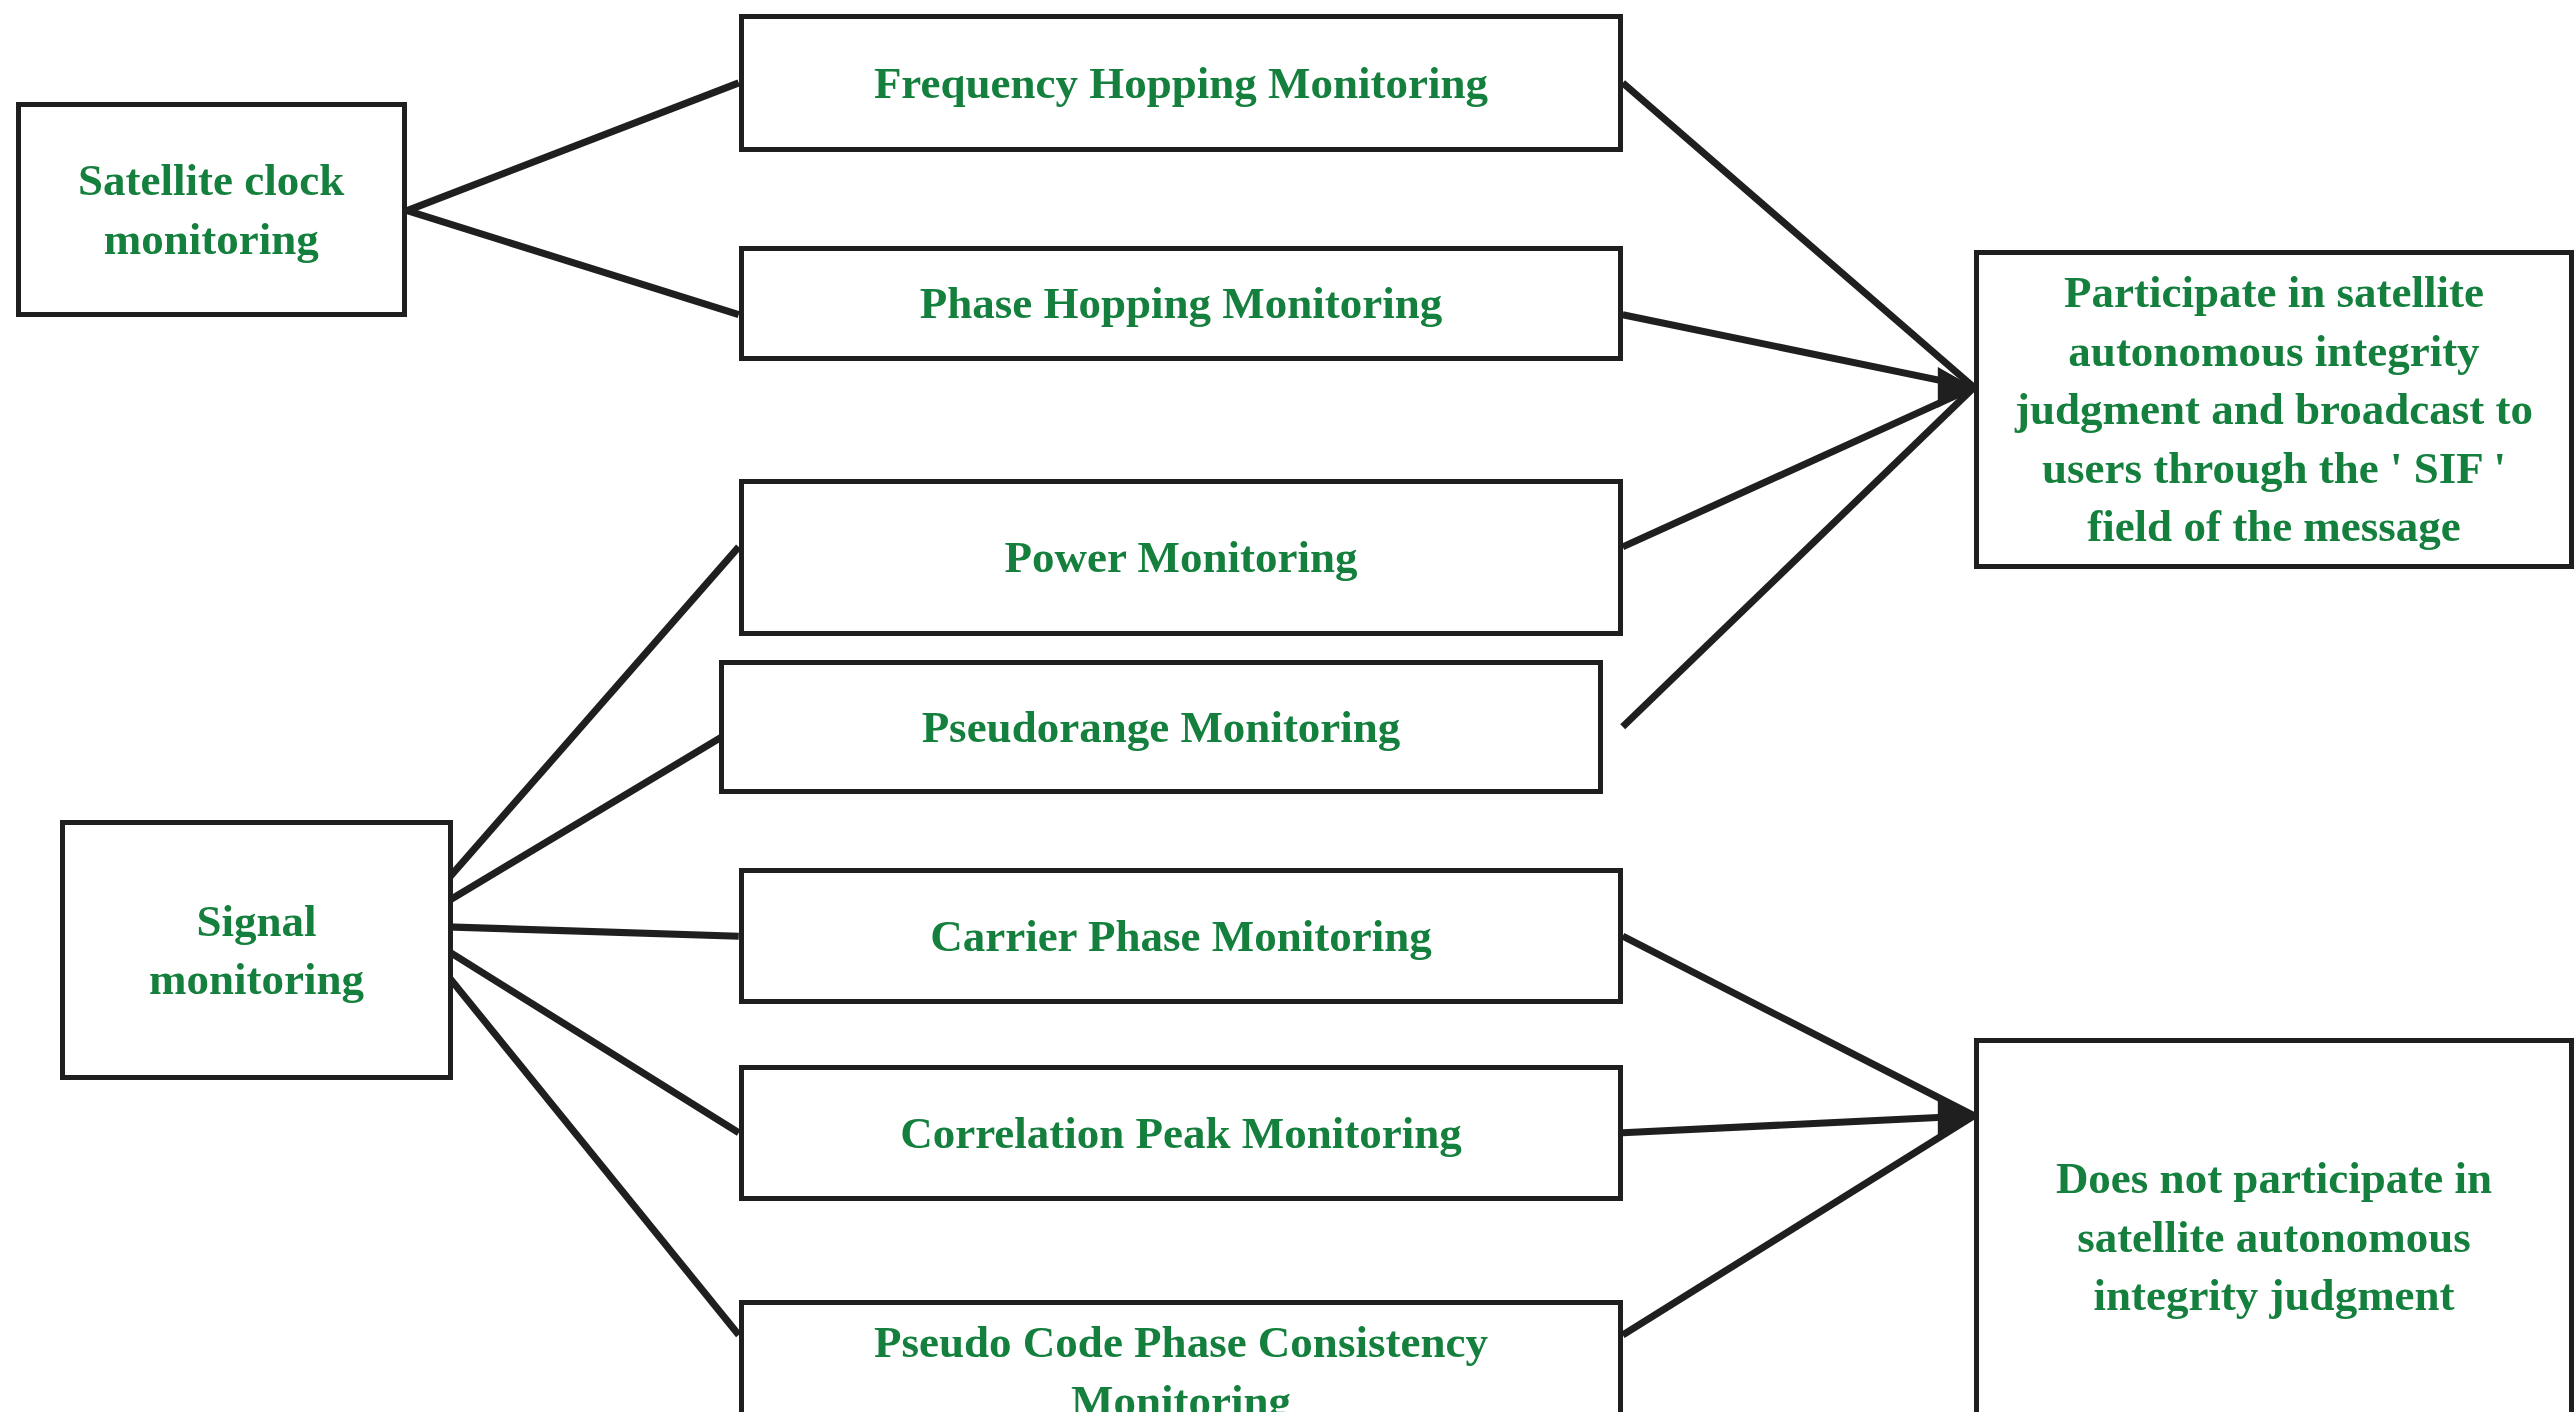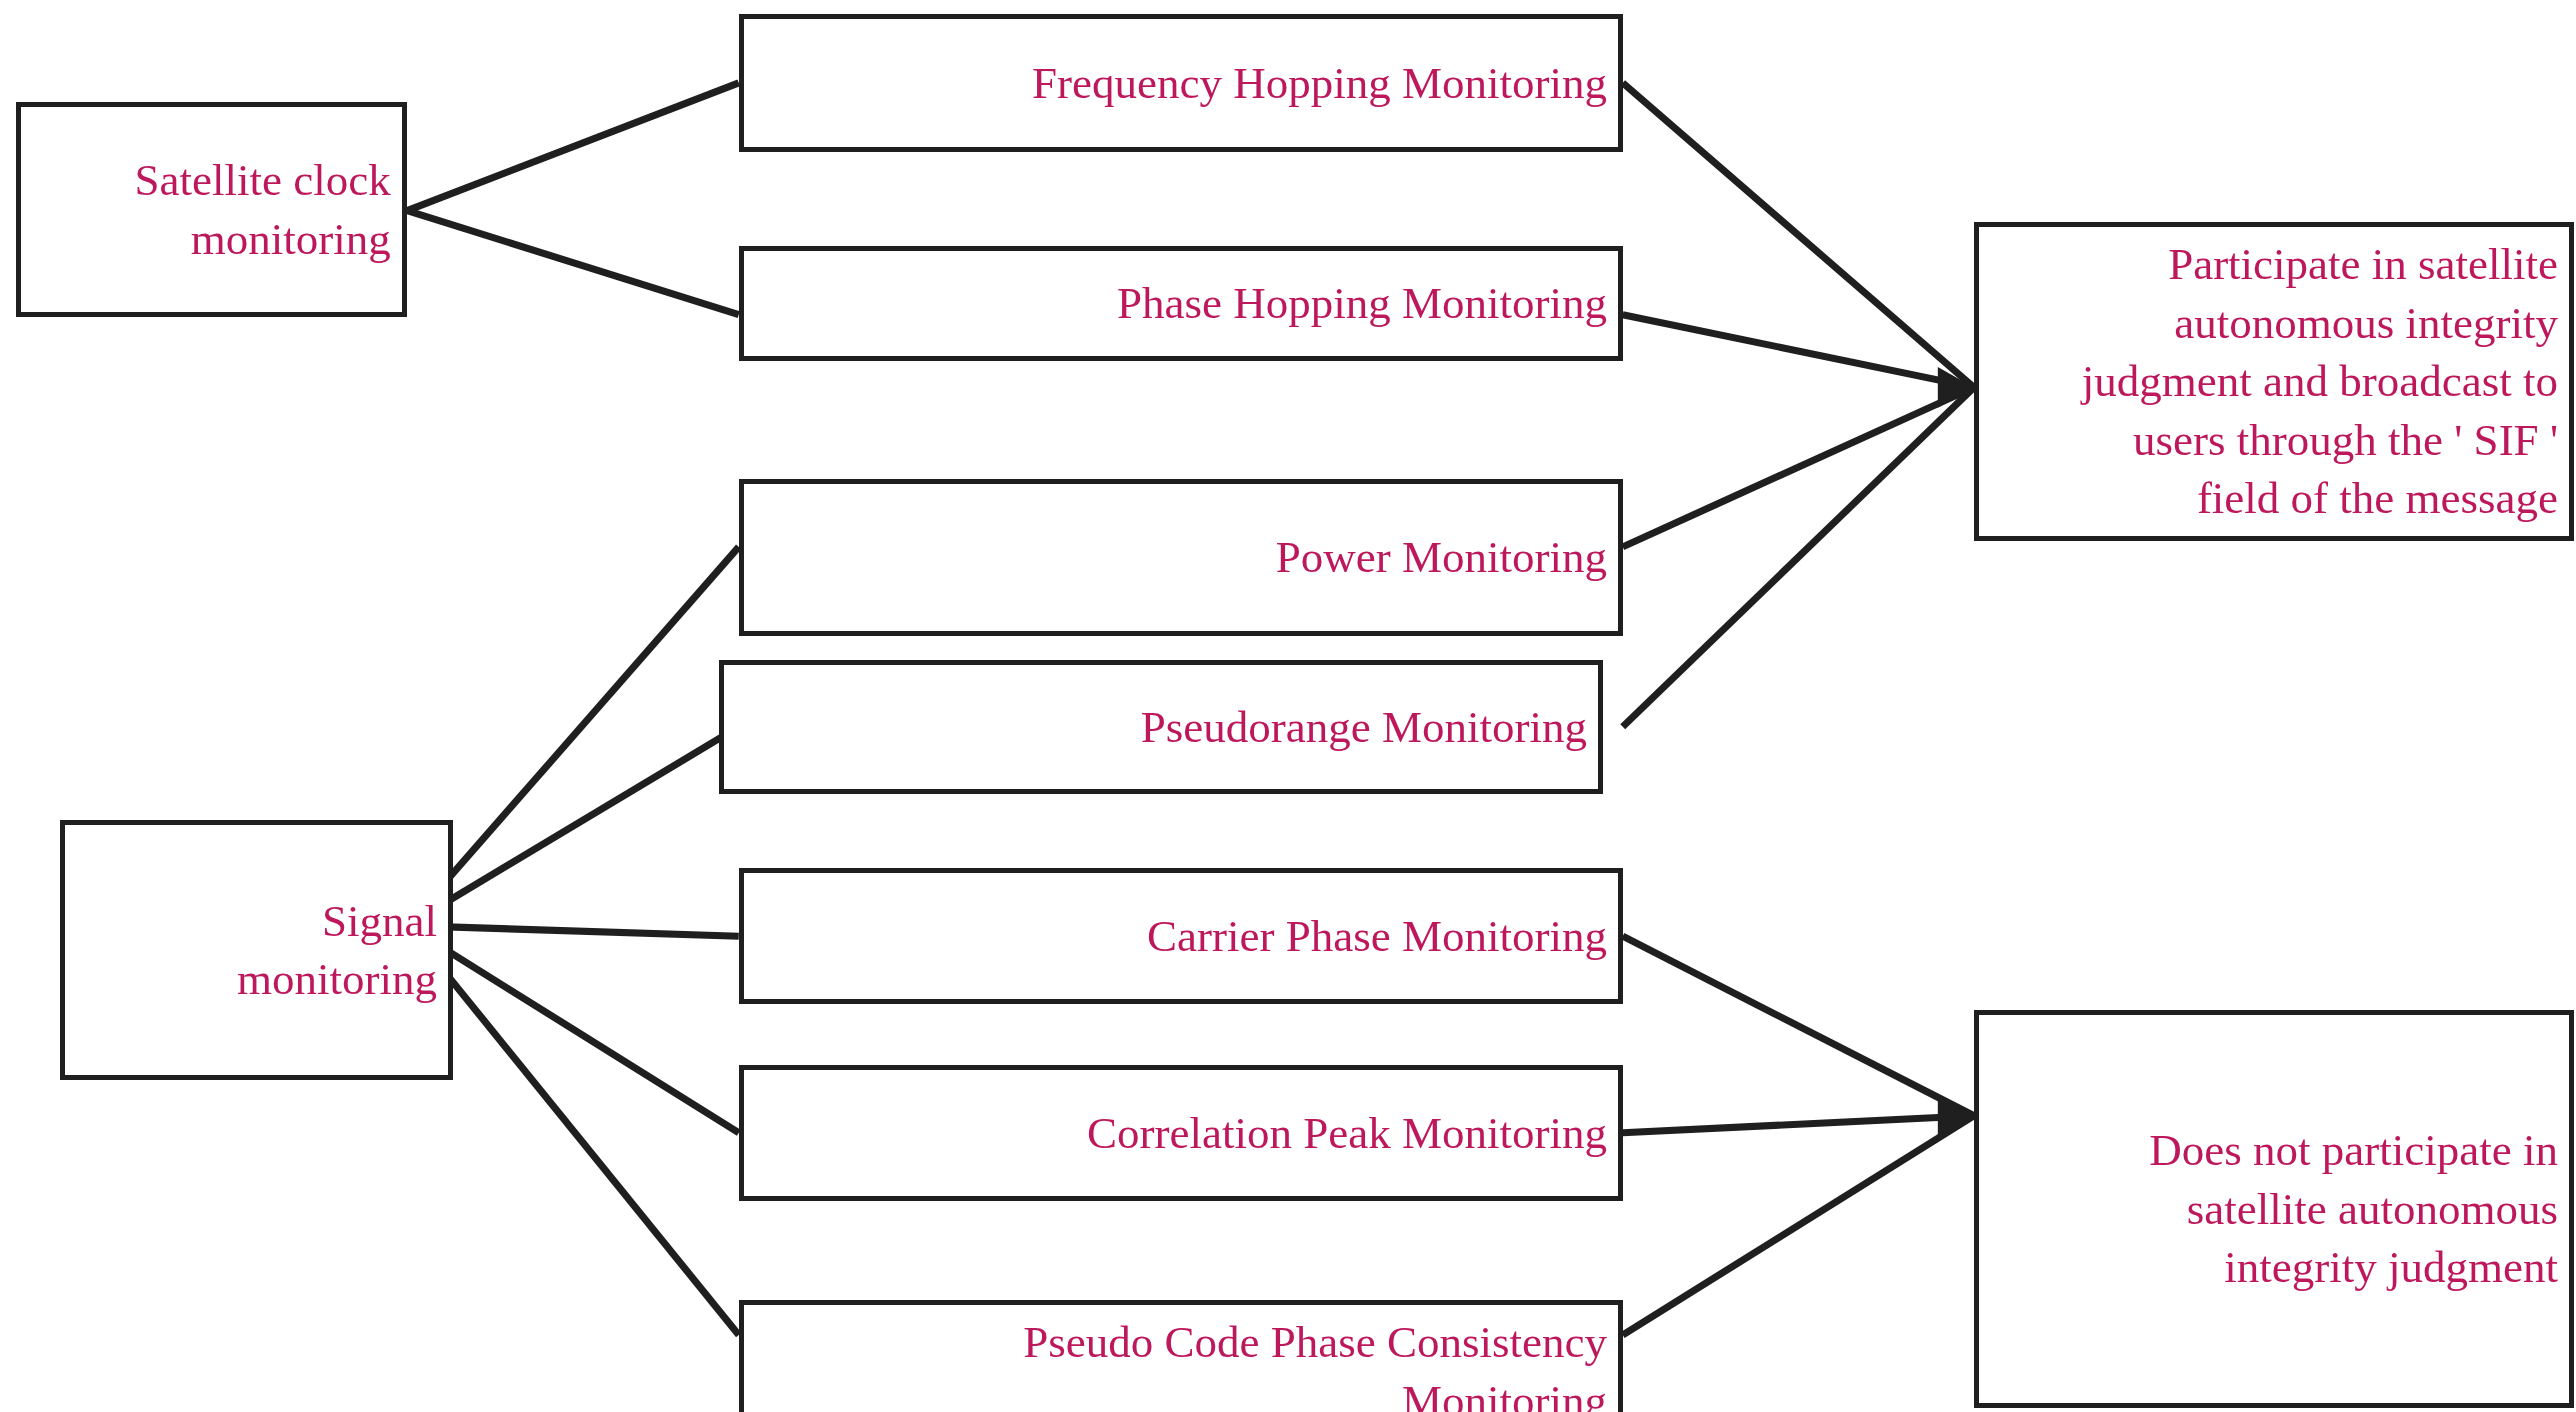--- a/index.html
+++ b/index.html
@@ -1,25 +1,25 @@
 <!DOCTYPE html>
 <html style="font-size:12.6px"><head>
 <meta charset="utf-8">
 <title>Monitoring Flow Diagram</title>
 <style>
   html,body{margin:0;padding:0;background:#ffffff;}
   body{font-family:"Liberation Serif","DejaVu Serif",serif;}
   #stage{position:relative;width:2576px;height:1412px;background:#ffffff;overflow:hidden;}
   #wires{position:absolute;left:0;top:0;width:2576px;height:1412px;}
   .node{position:absolute;box-sizing:border-box;border:5.5px solid #201f1f;background:#ffffff;
-        display:flex;align-items:center;justify-content:center;text-align:right;color:#be185d;}
+        display:flex;align-items:center;justify-content:center;text-align:center;color:#15803d;font-weight:bold;}
   .node .txt{display:block;width:100%;padding:0 11px;line-height:1.30;white-space:pre-line;}
   .n-big{font-size:45px;}
   .n-mid{font-size:45px;}
-  .n-right{font-size:45px;}
+  .n-right{font-size:45px;margin-top:28px;}
 </style>
 </head>
 <body>
 
 <div id="stage">
   <svg id="wires" viewBox="0 0 3278 1797" xmlns="http://www.w3.org/2000/svg">
       <line x1="518" y1="268" x2="940" y2="105.5" stroke="#201f1f" stroke-width="9" stroke-linecap="butt"></line>
       <line x1="2065" y1="105.5" x2="2512" y2="493" stroke="#201f1f" stroke-width="9" stroke-linecap="butt"></line>
       <line x1="518" y1="268" x2="940" y2="400.5" stroke="#201f1f" stroke-width="9" stroke-linecap="butt"></line>
       <line x1="2065" y1="400.5" x2="2512" y2="493" stroke="#201f1f" stroke-width="9" stroke-linecap="butt"></line>

